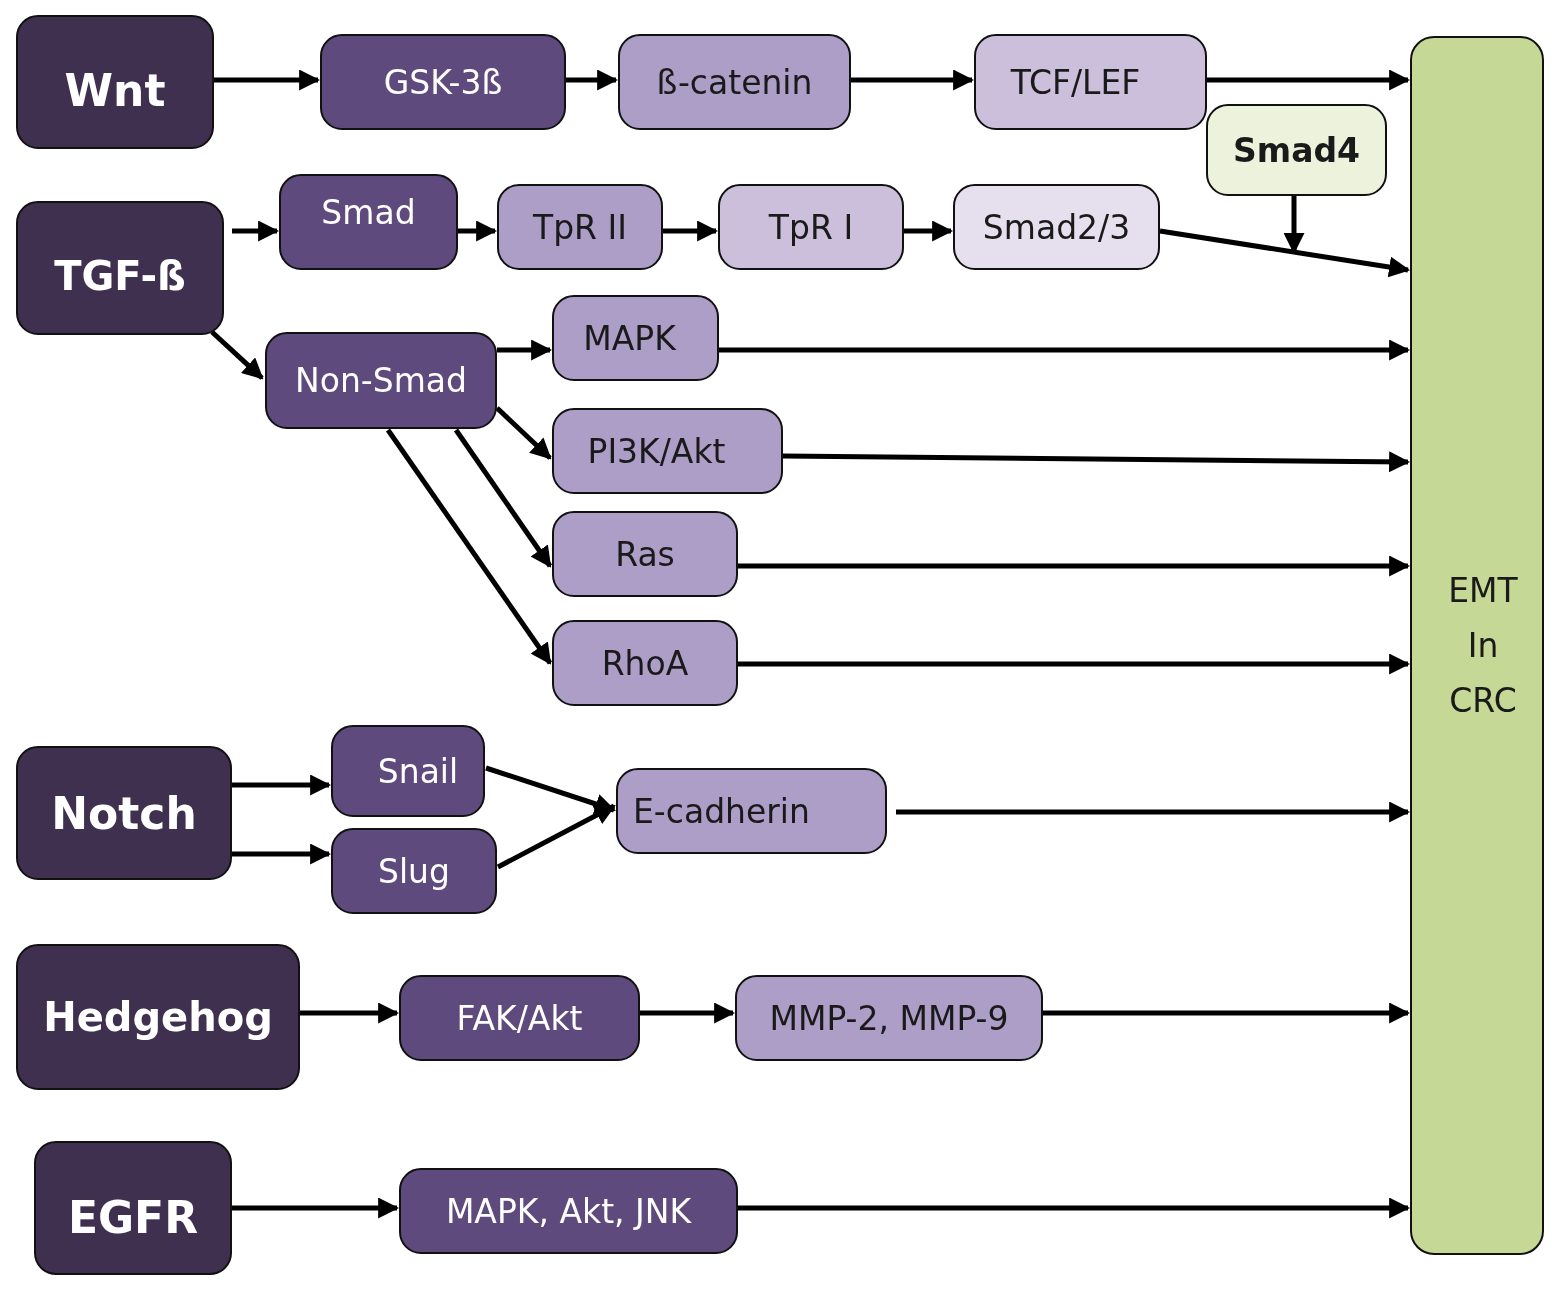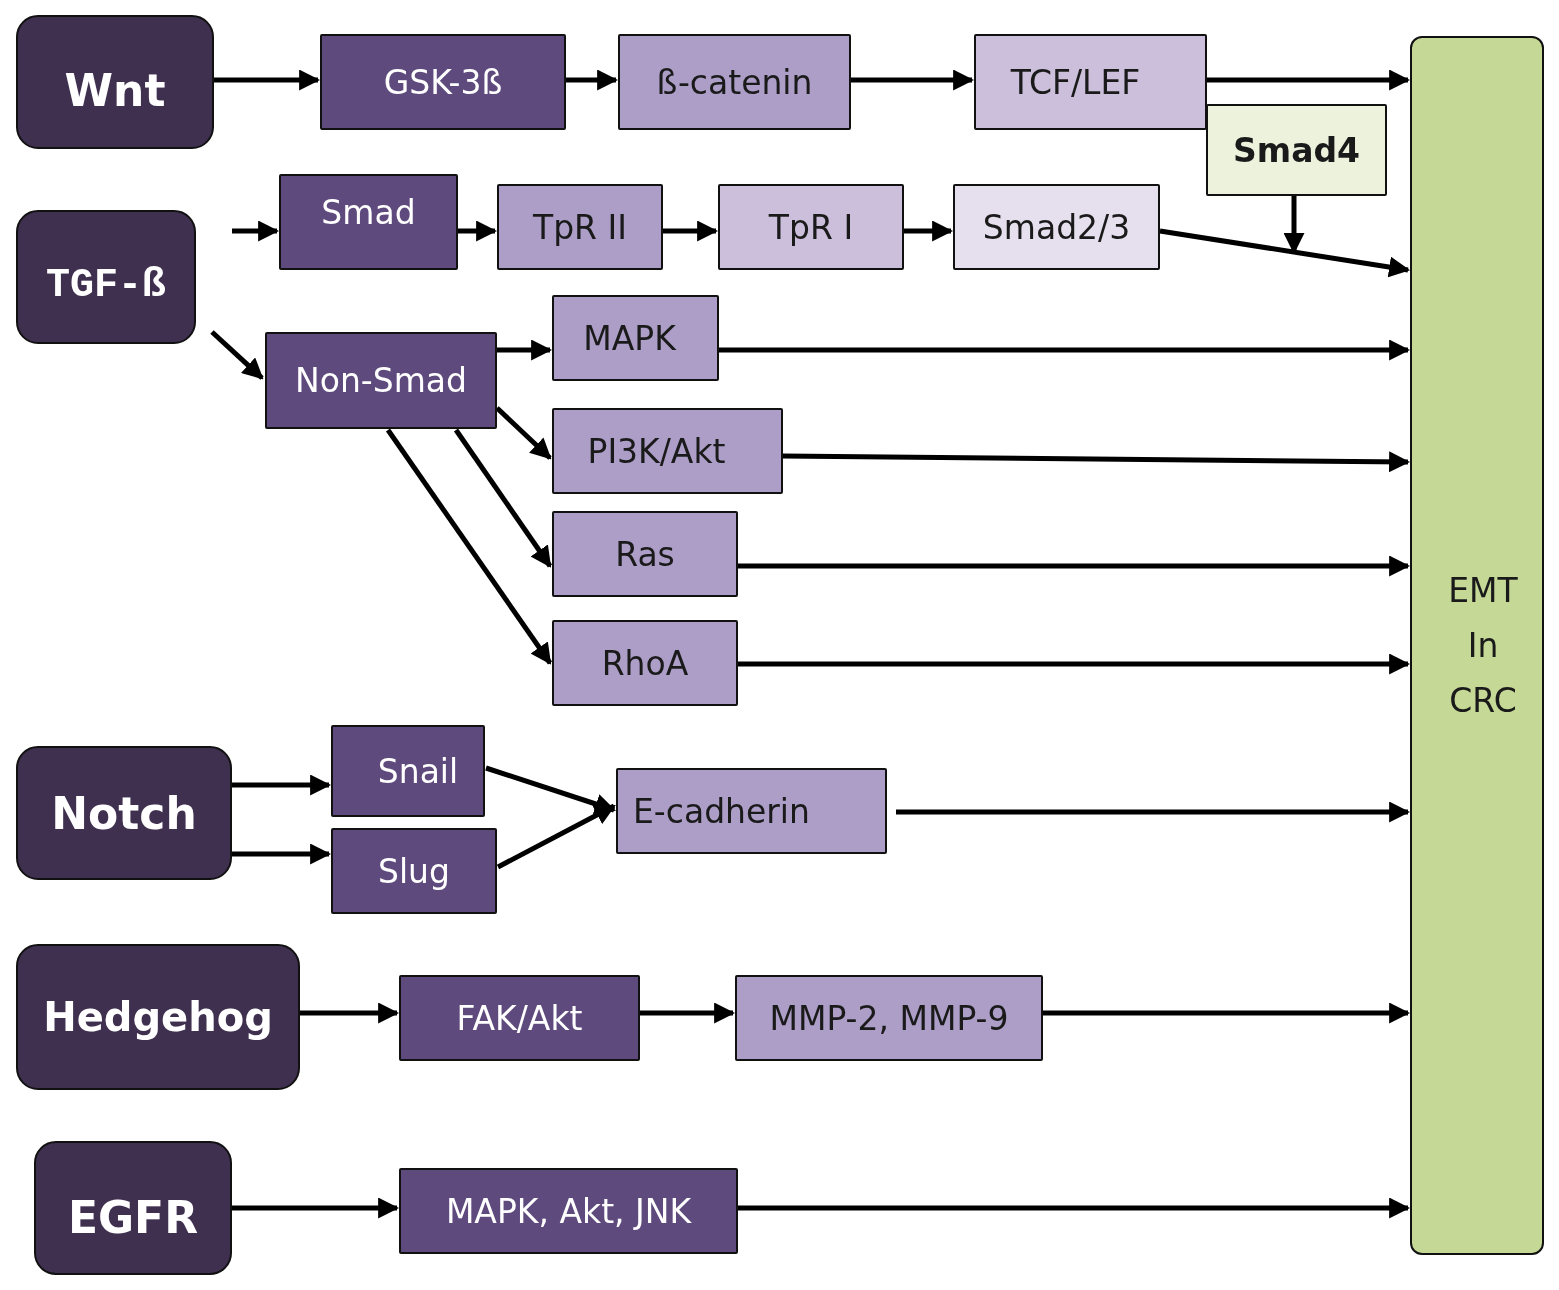--- a/index.html
+++ b/index.html
@@ -1,25 +1,25 @@
 <!DOCTYPE html>
 <html><head>
 <meta charset="utf-8">
 <style>
   html,body{margin:0;padding:0;background:#ffffff;}
   body{width:1559px;height:1290px;position:relative;overflow:hidden;font-family:"DejaVu Sans","Liberation Sans",sans-serif;}
   svg#arrows{position:absolute;left:0;top:0;width:1559px;height:1290px;}
-  .node{position:absolute;box-sizing:border-box;border:2.5px solid #111;border-radius:2px;display:flex;align-items:center;justify-content:center;text-align:center;}
+  .node{position:absolute;box-sizing:border-box;border:2.5px solid #111;border-radius:22px;display:flex;align-items:center;justify-content:center;text-align:center;}
   .root{background:#3f3050;color:#fff;font-weight:bold;font-size:44px;border-radius:22px;}
   .dark{background:#5f4a7d;color:#fff;font-size:33px;}
   .mid{background:#ad9ec8;color:#1a1a1a;font-size:33px;}
   .light{background:#cbbfdb;color:#1a1a1a;font-size:33px;text-align:right;}
   .pale{background:#e6e0ee;color:#1a1a1a;font-size:33px;}
   .green{background:#ecf2dc;color:#1a1a1a;font-size:33px;font-weight:bold;}
-  .emt{background:#c5d896;color:#1a1a1a;font-size:33px;border-radius:12px;flex-direction:column;line-height:55px;padding-left:12px;}
+  .emt{background:#c5d896;color:#1a1a1a;font-size:33px;border-radius:24px;flex-direction:column;line-height:55px;padding-left:12px;}
 </style>
 </head>
 <body>
 
 <svg id="arrows" xmlns="http://www.w3.org/2000/svg">
   <defs>
     <marker id="ah" viewBox="0 0 10 10" refX="9" refY="5" markerWidth="4.2" markerHeight="4.2" orient="auto" markerUnits="strokeWidth">
       <path d="M0,0 L10,5 L0,10 z" fill="#000"></path>
     </marker>
   </defs>
@@ -70,21 +70,21 @@
 <div class="node mid" style="left:618px;top:34px;width:233px;height:96px;">
     <span>ß-catenin</span>
   </div>
 <div class="node light" style="left:974px;top:34px;width:233px;height:96px;">
     <span style="margin-right:30px">TCF/LEF</span>
   </div>
 <div class="node green" style="left:1206px;top:104px;width:181px;height:92px;">
     <span>Smad4</span>
   </div>
 
-<div class="node root" style="left:16px;top:210px;width:180px;height:134px;font-family:Liberation Mono, monospace;">
+<div class="node root" style="left:16px;top:201px;width:208px;height:134px;">
     <span style="padding-top:16px;font-size:40px">TGF-ß</span>
   </div>
 <div class="node dark" style="left:279px;top:174px;width:179px;height:96px;">
     <span style="padding-bottom:20px">Smad</span>
   </div>
 <div class="node mid" style="left:497px;top:184px;width:166px;height:86px;">
     <span>TpR II</span>
   </div>
 <div class="node light" style="left:718px;top:184px;width:186px;height:86px;">
     <span>TpR I</span>

